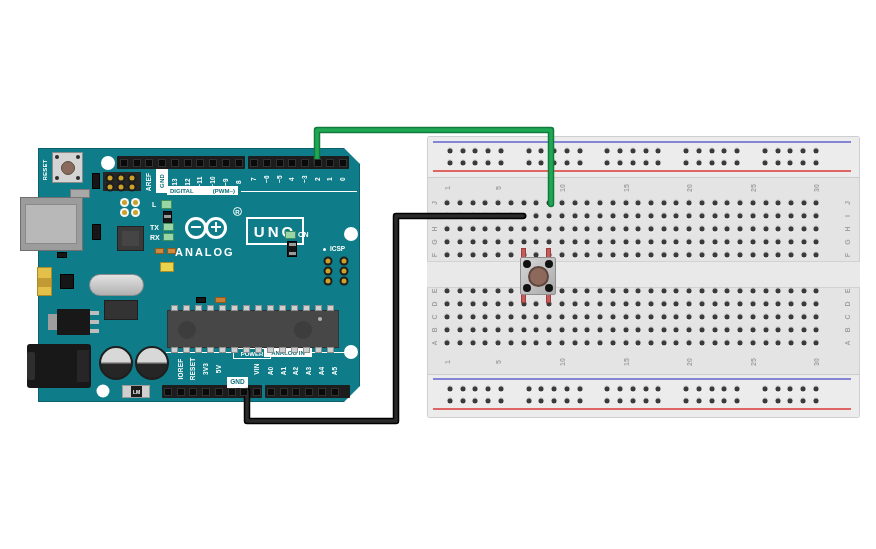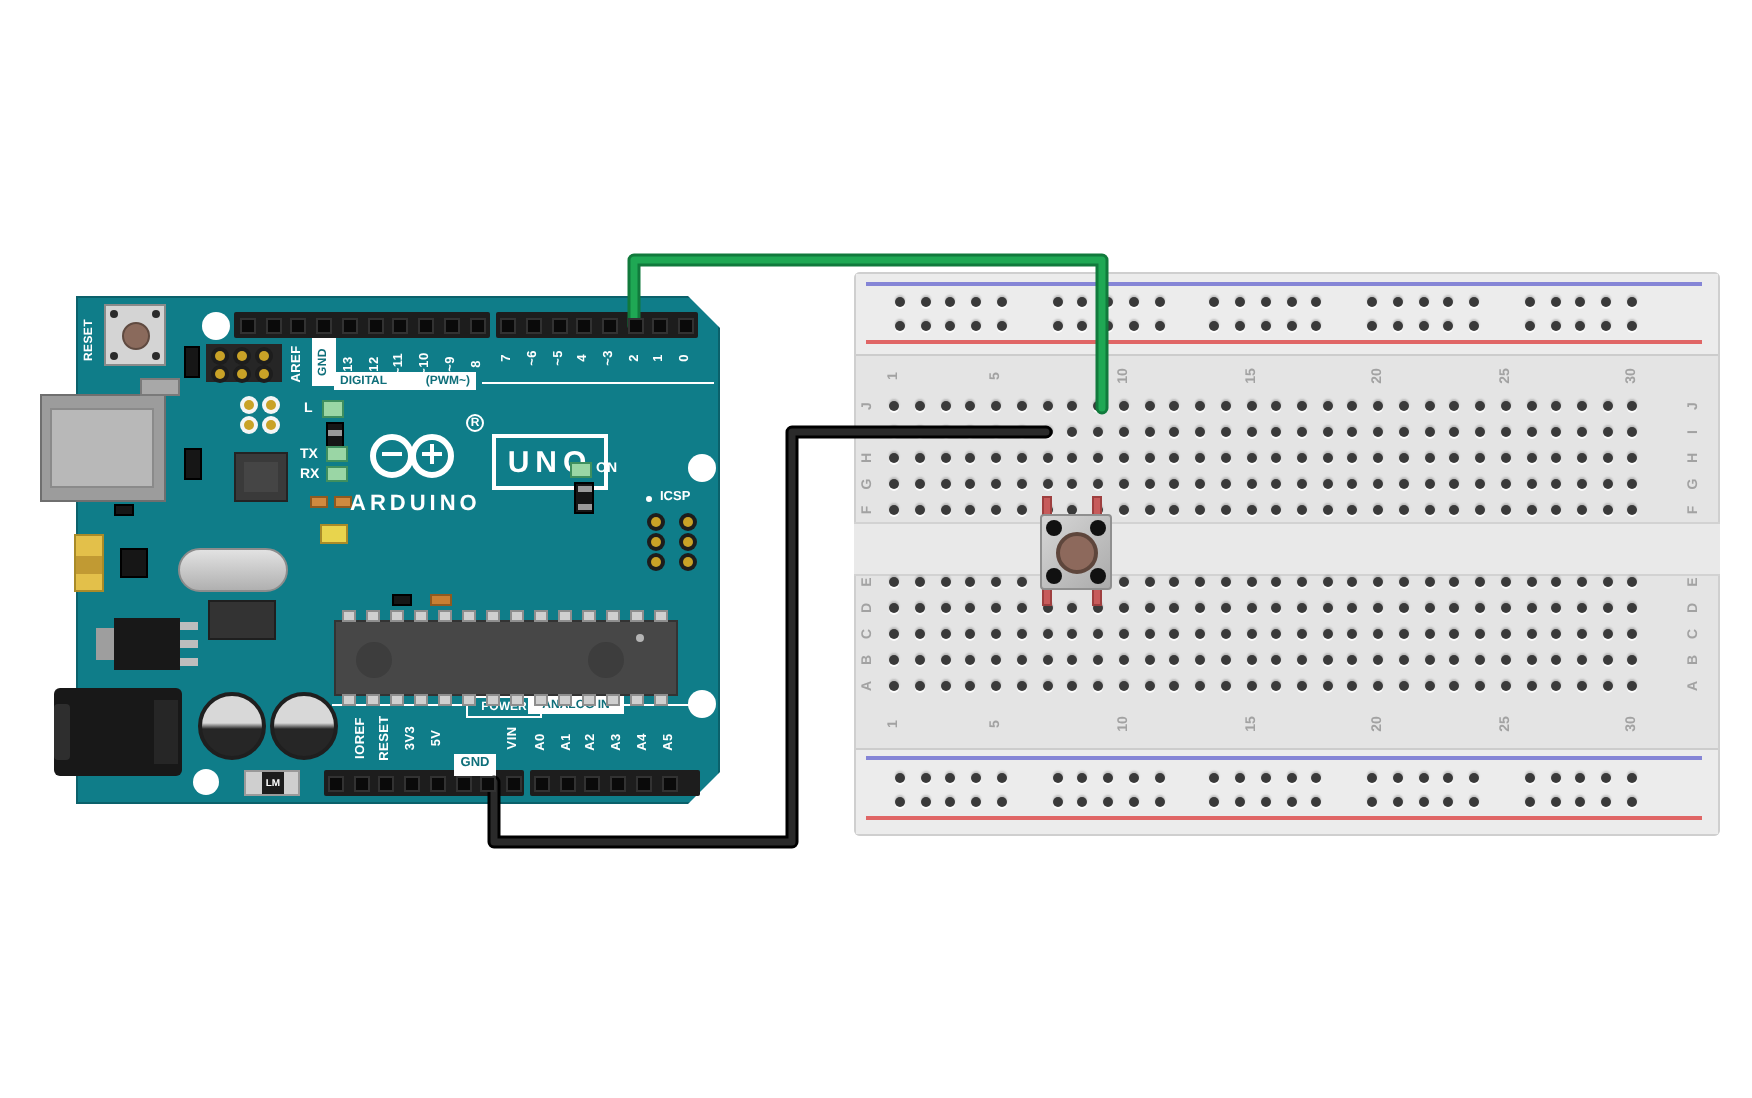--- a/index.html
+++ b/index.html
@@ -568,21 +568,21 @@
     <div class="abs" style="left:6px;top:11px;width:10px;height:2px;background:#fff;"></div>
     <div class="abs" style="left:26px;top:11px;width:10px;height:2px;background:#fff;"></div>
     <div class="abs" style="left:30px;top:7px;width:2px;height:10px;background:#fff;"></div>
   </div>
   <div class="abs" style="left:233px;top:207px;width:9px;height:9px;border:1px solid #fff;border-radius:50%;color:#fff;font-size:6px;font-weight:bold;display:flex;align-items:center;justify-content:center;box-sizing:border-box;">
     <span>R</span>
   </div>
   <div class="outbox" style="left:246px;top:217px;width:54px;height:24px;border-width:2px;font-size:15px;letter-spacing:3px;">
     <span>UNO</span>
   </div>
-  <span class="htext" style="left:175px;top:247px;font-size:11px;letter-spacing:2px;">ARDUINO</span>
+  <span class="htext" style="left:175px;top:247px;font-size:11px;letter-spacing:2px;">ANALOG</span>
 
   <div class="led" style="left:285px;top:231px;width:9px;height:6px;"></div>
   <span class="htext" style="left:298px;top:231px;font-size:7px;">ON</span>
   <div class="darkcomp" style="left:287px;top:241px;width:10px;height:16px;">
     <div class="abs" style="left:1px;top:1px;width:7px;height:3px;background:#9a9a9a;"></div>
     <div class="abs" style="left:1px;bottom:1px;width:7px;height:3px;background:#9a9a9a;"></div>
   </div>
   <span class="htext" style="left:330px;top:246px;font-size:6.5px;">ICSP</span>
   <div class="abs" style="left:323px;top:248px;width:3px;height:3px;background:#fff;border-radius:50%;"></div>
   <div class="abs" style="left:320px;top:255px;width:34px;height:31px;"></div>

